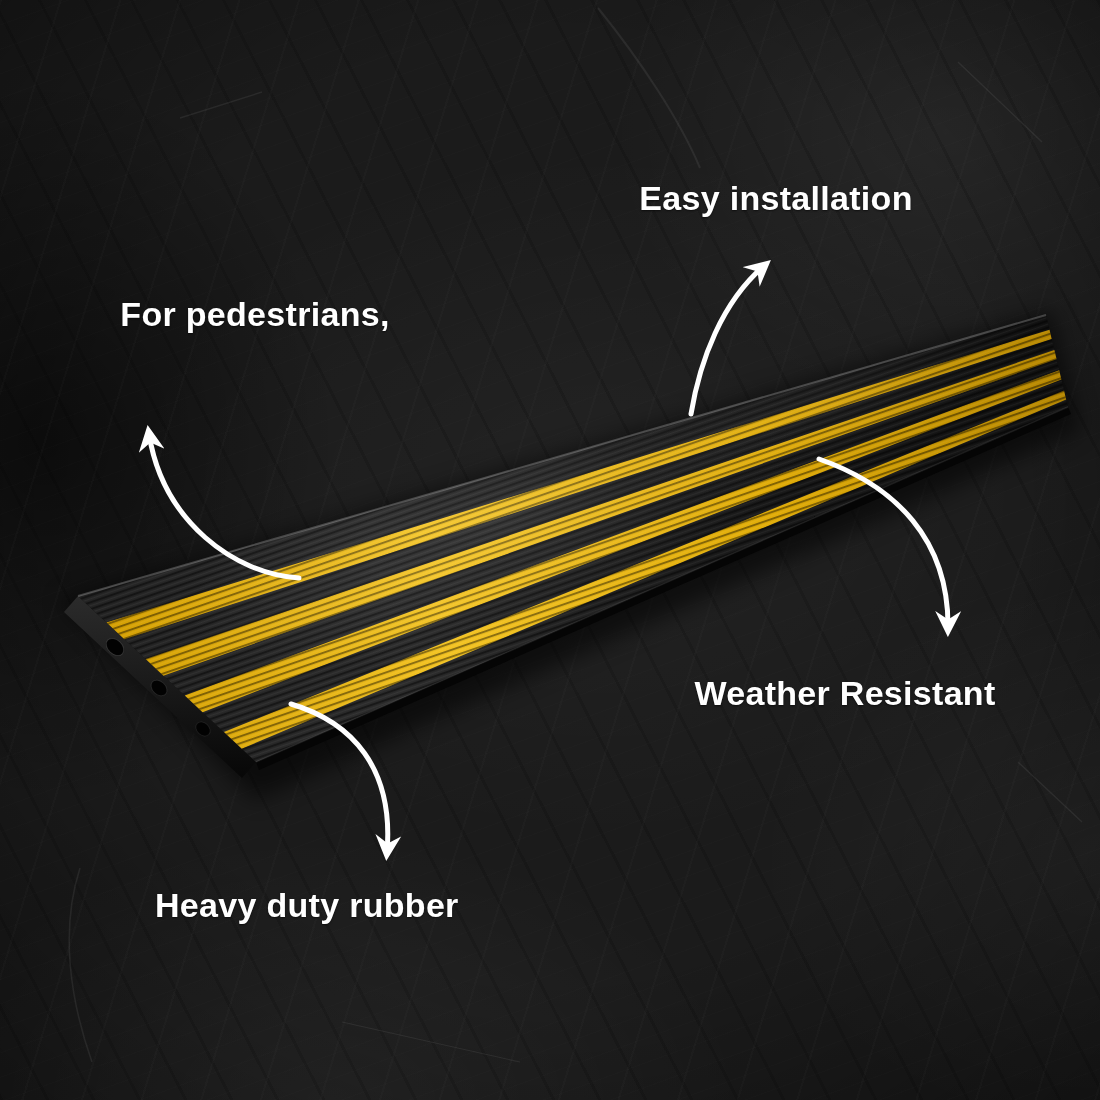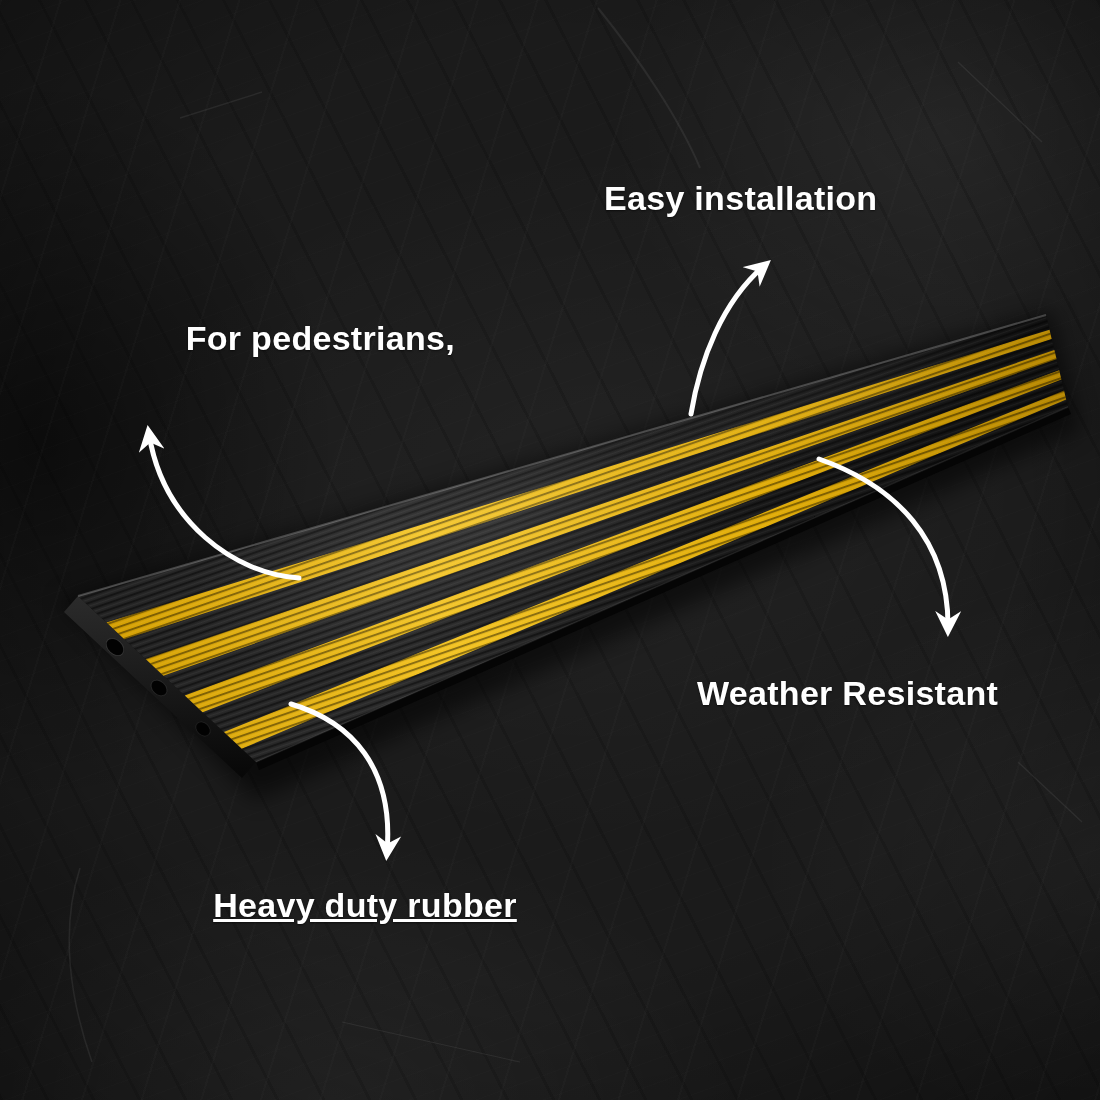--- a/index.html
+++ b/index.html
@@ -22,24 +22,24 @@
       repeating-linear-gradient(63deg, rgba(0,0,0,0.14) 0 3px, transparent 3px 41px),
       repeating-linear-gradient(160deg, rgba(255,255,255,0.008) 0 1px, transparent 1px 23px);
   }
   .gfx{position:absolute;left:0;top:0;}
   .callout{
     position:absolute;color:#ffffff;font-weight:700;
     font-size:34px;line-height:44px;letter-spacing:0.3px;
     text-shadow:0 1px 2px rgba(0,0,0,0.55);
   }
   .callout span{display:block;}
-  .c-easy{left:604px;top:176px;width:380px;text-align:left;}
-  .c-ped{left:55px;top:316px;width:400px;text-align:right;}
-  .c-weather{left:697px;top:671px;width:360px;text-align:left;}
-  .c-heavy{left:155px;top:883px;width:420px;text-align:center;text-decoration:underline;}
+  .c-easy{left:586px;top:176px;width:380px;text-align:center;}
+  .c-ped{left:55px;top:292px;width:400px;text-align:center;}
+  .c-weather{left:665px;top:671px;width:360px;text-align:center;}
+  .c-heavy{left:155px;top:883px;width:420px;text-align:left;}
 </style>
 </head>
 <body>
 
 <div class="stage">
 
   <svg class="gfx" width="1100" height="1100" viewBox="0 0 1100 1100">
     <defs>
       <linearGradient id="topGrad" gradientUnits="userSpaceOnUse" x1="78" y1="596" x2="1068" y2="407">
         <stop offset="0" stop-color="#222222"></stop>

